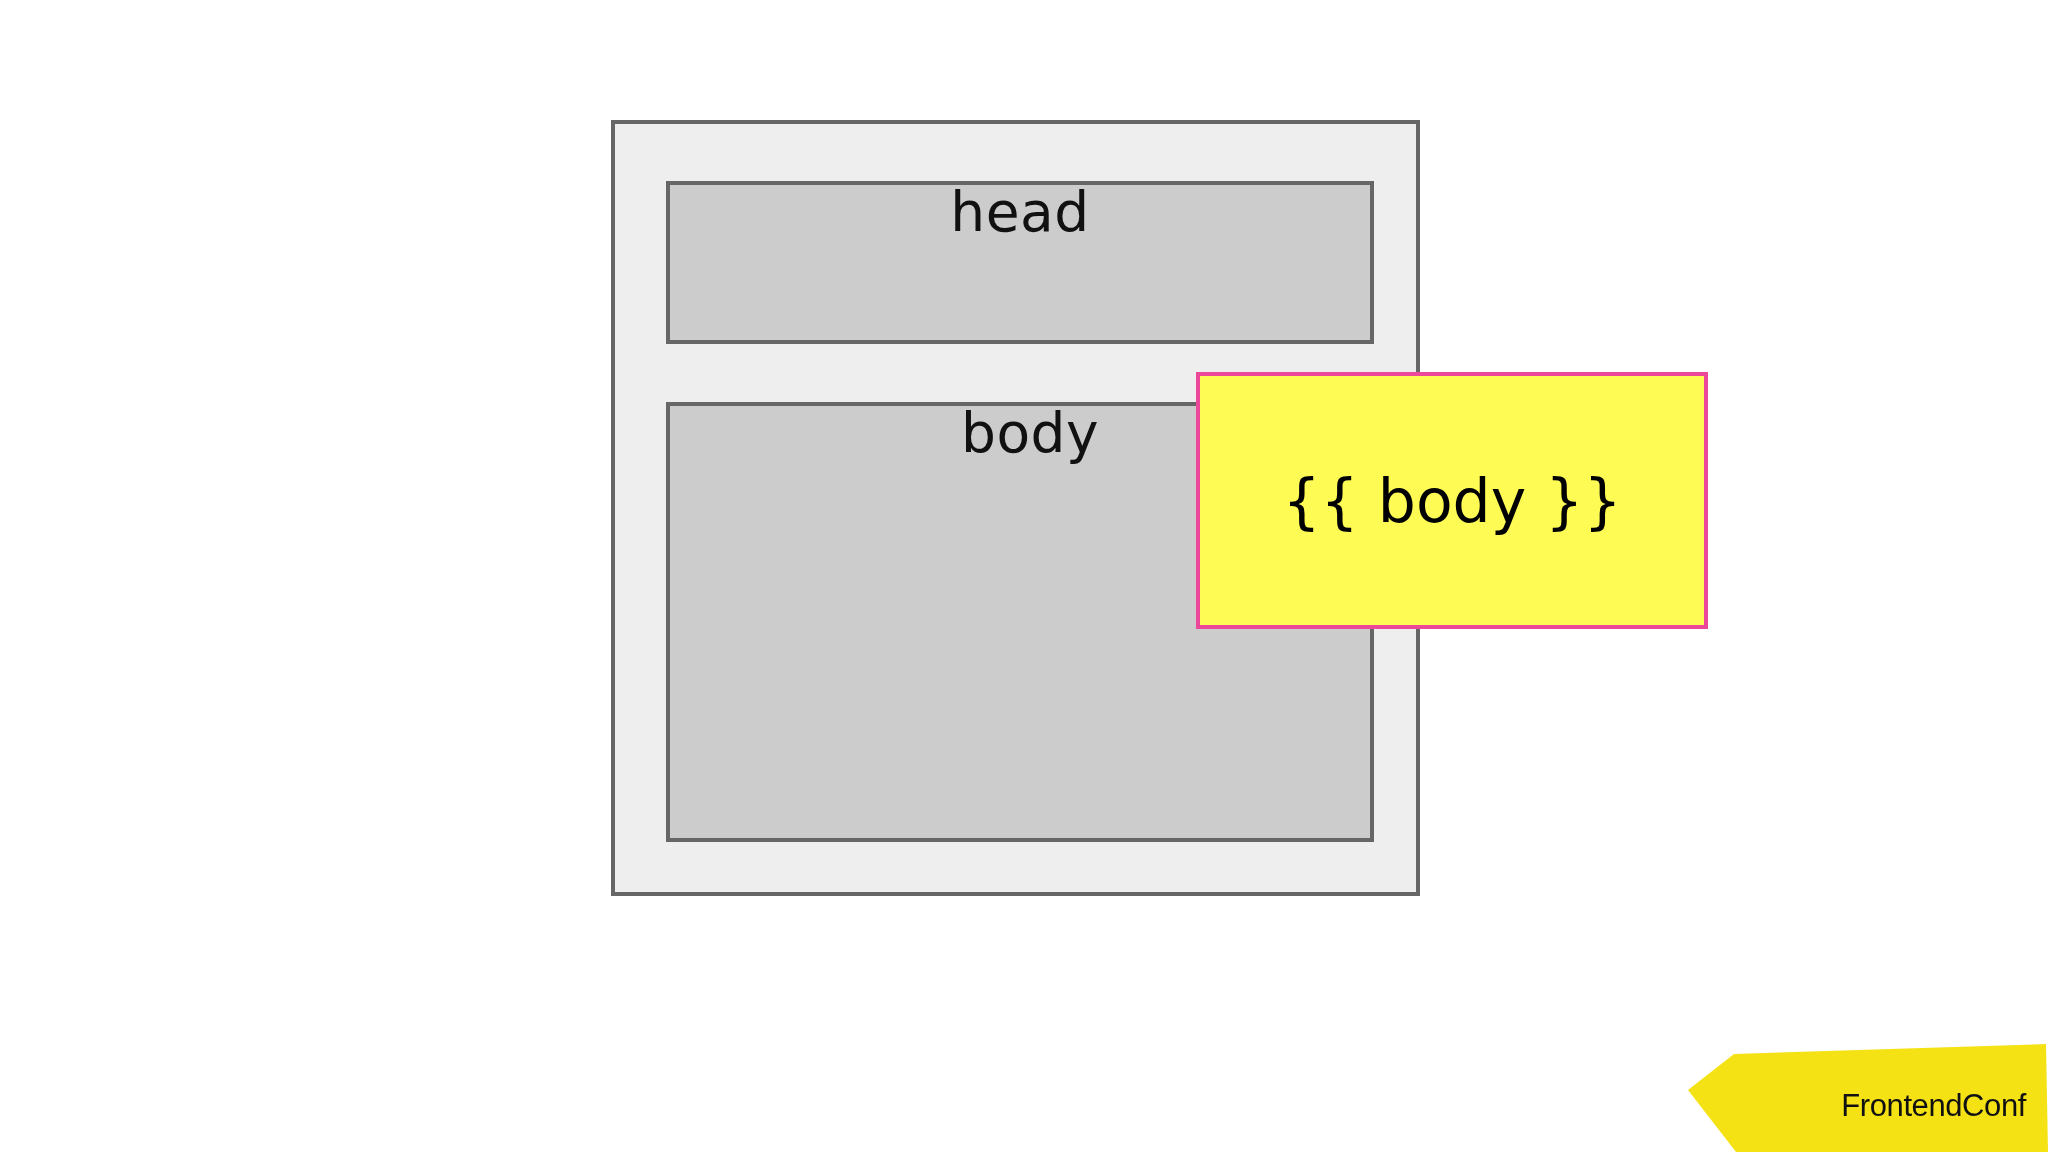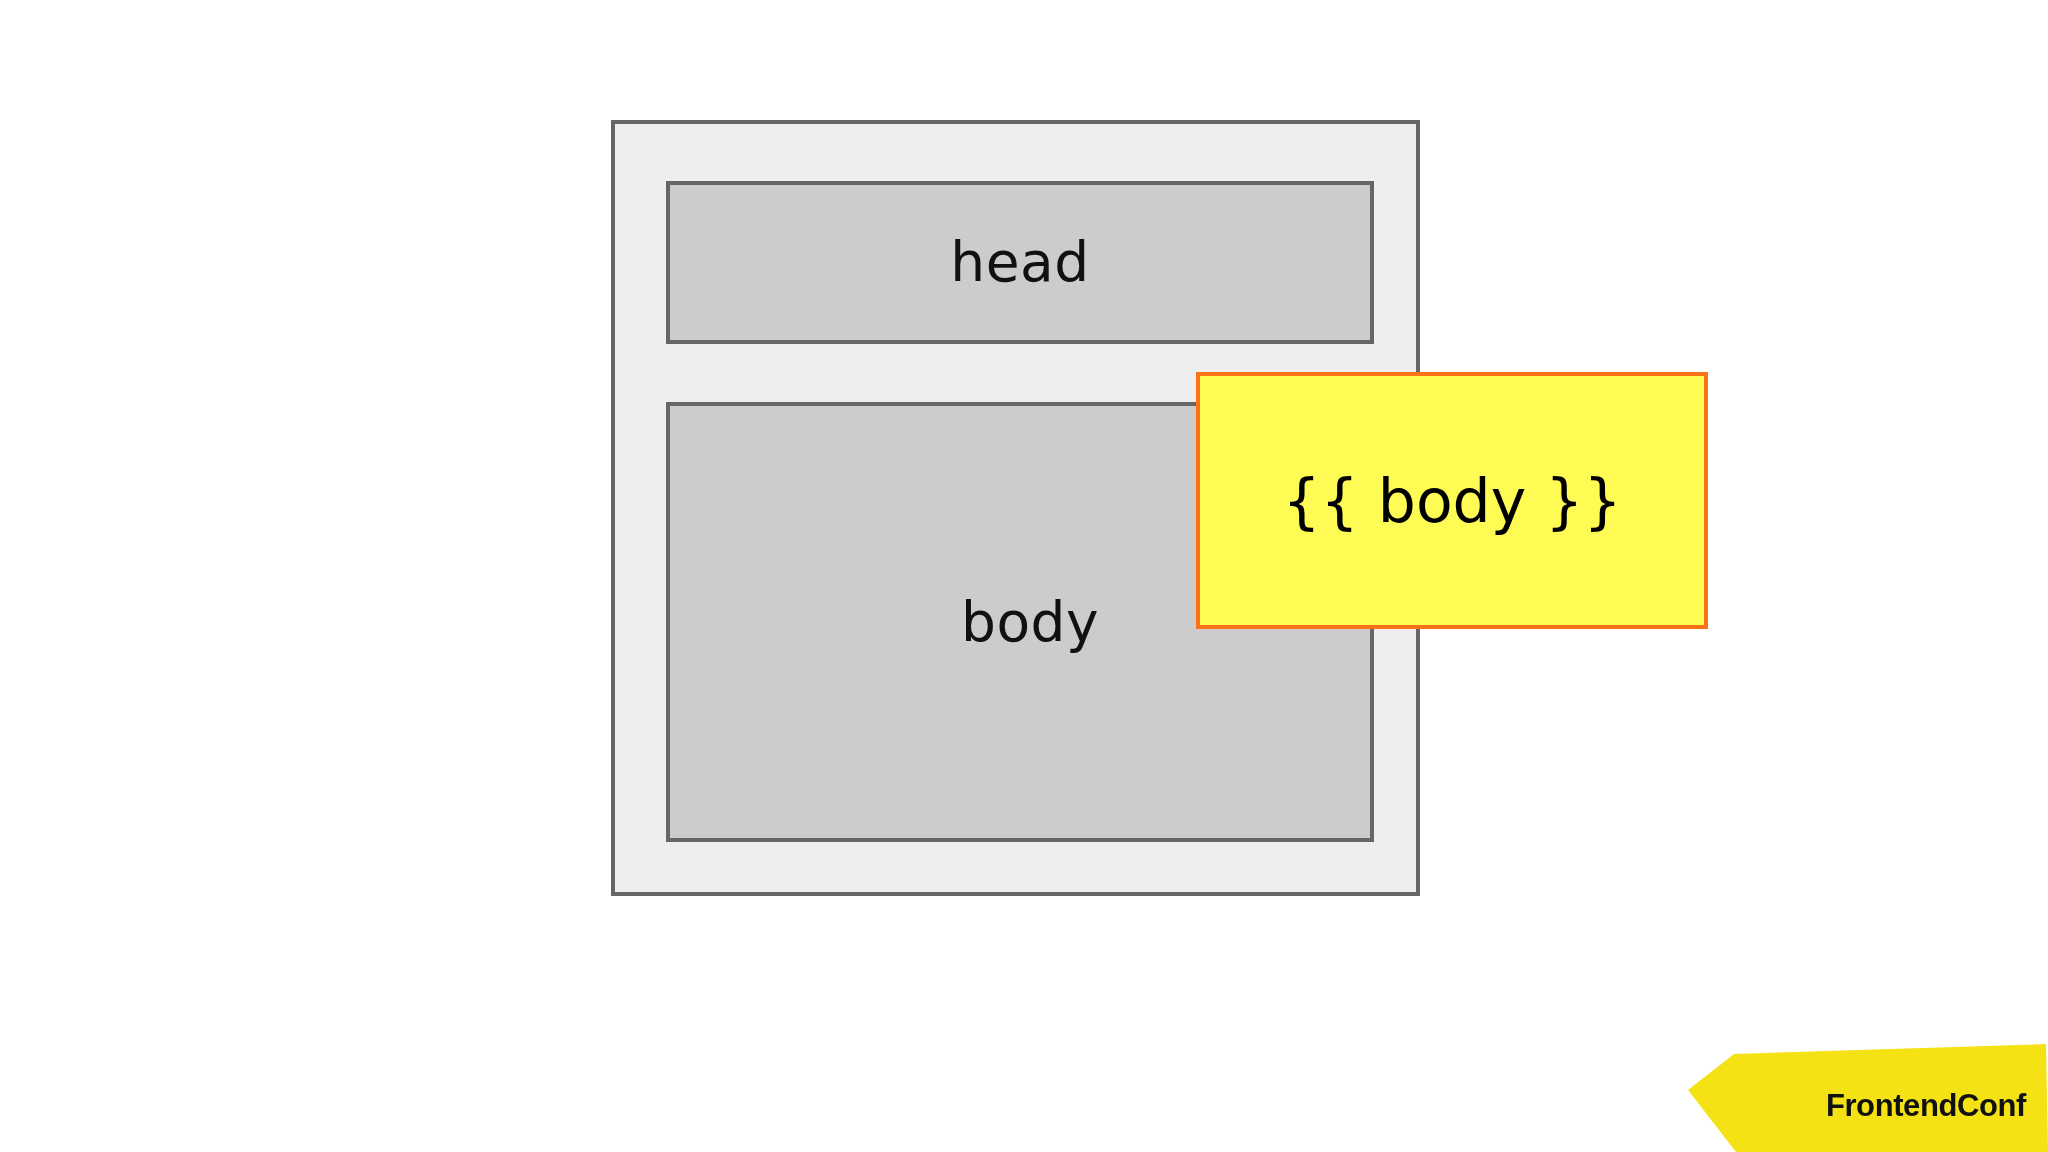--- a/index.html
+++ b/index.html
@@ -34,21 +34,20 @@
     border: 4px solid #666666;
   }
 
   
   .doc-box {
     position: absolute;
     box-sizing: border-box;
     background: #cccccc;
     border: 4px solid #666666;
     display: flex;
-    align-items: center;
     justify-content: center;
   }
   .doc-box .box-label {
     font-size: 55px;
     line-height: 1;
     color: #111111;
     font-family: "DejaVu Sans", sans-serif;
     letter-spacing: 0.5px;
   }
 
@@ -69,21 +68,21 @@
 
   
   .callout {
     position: absolute;
     left: 1196px;
     top: 372px;
     width: 512px;
     height: 257px;
     box-sizing: border-box;
     background: #fffb55;
-    border: 4px solid #f97316;
+    border: 4px solid #ec4899;
     display: flex;
     align-items: center;
     justify-content: center;
     z-index: 5;
   }
   .callout .callout-label {
     font-size: 60px;
     line-height: 1;
     color: #000000;
     font-family: "DejaVu Sans", sans-serif;
@@ -103,21 +102,21 @@
     width: 100%;
     height: 100%;
   }
   .brand-logo .brand-text {
     position: absolute;
     left: 0;
     right: 22px;
     bottom: 28px;
     text-align: right;
     font-family: "Liberation Sans", sans-serif;
-    font-weight: bold;
+    font-weight: normal;
     font-size: 31px;
     letter-spacing: -0.4px;
     color: #111111;
     white-space: nowrap;
   }
 </style>
 </head>
 <body>
 
 <div class="slide">

